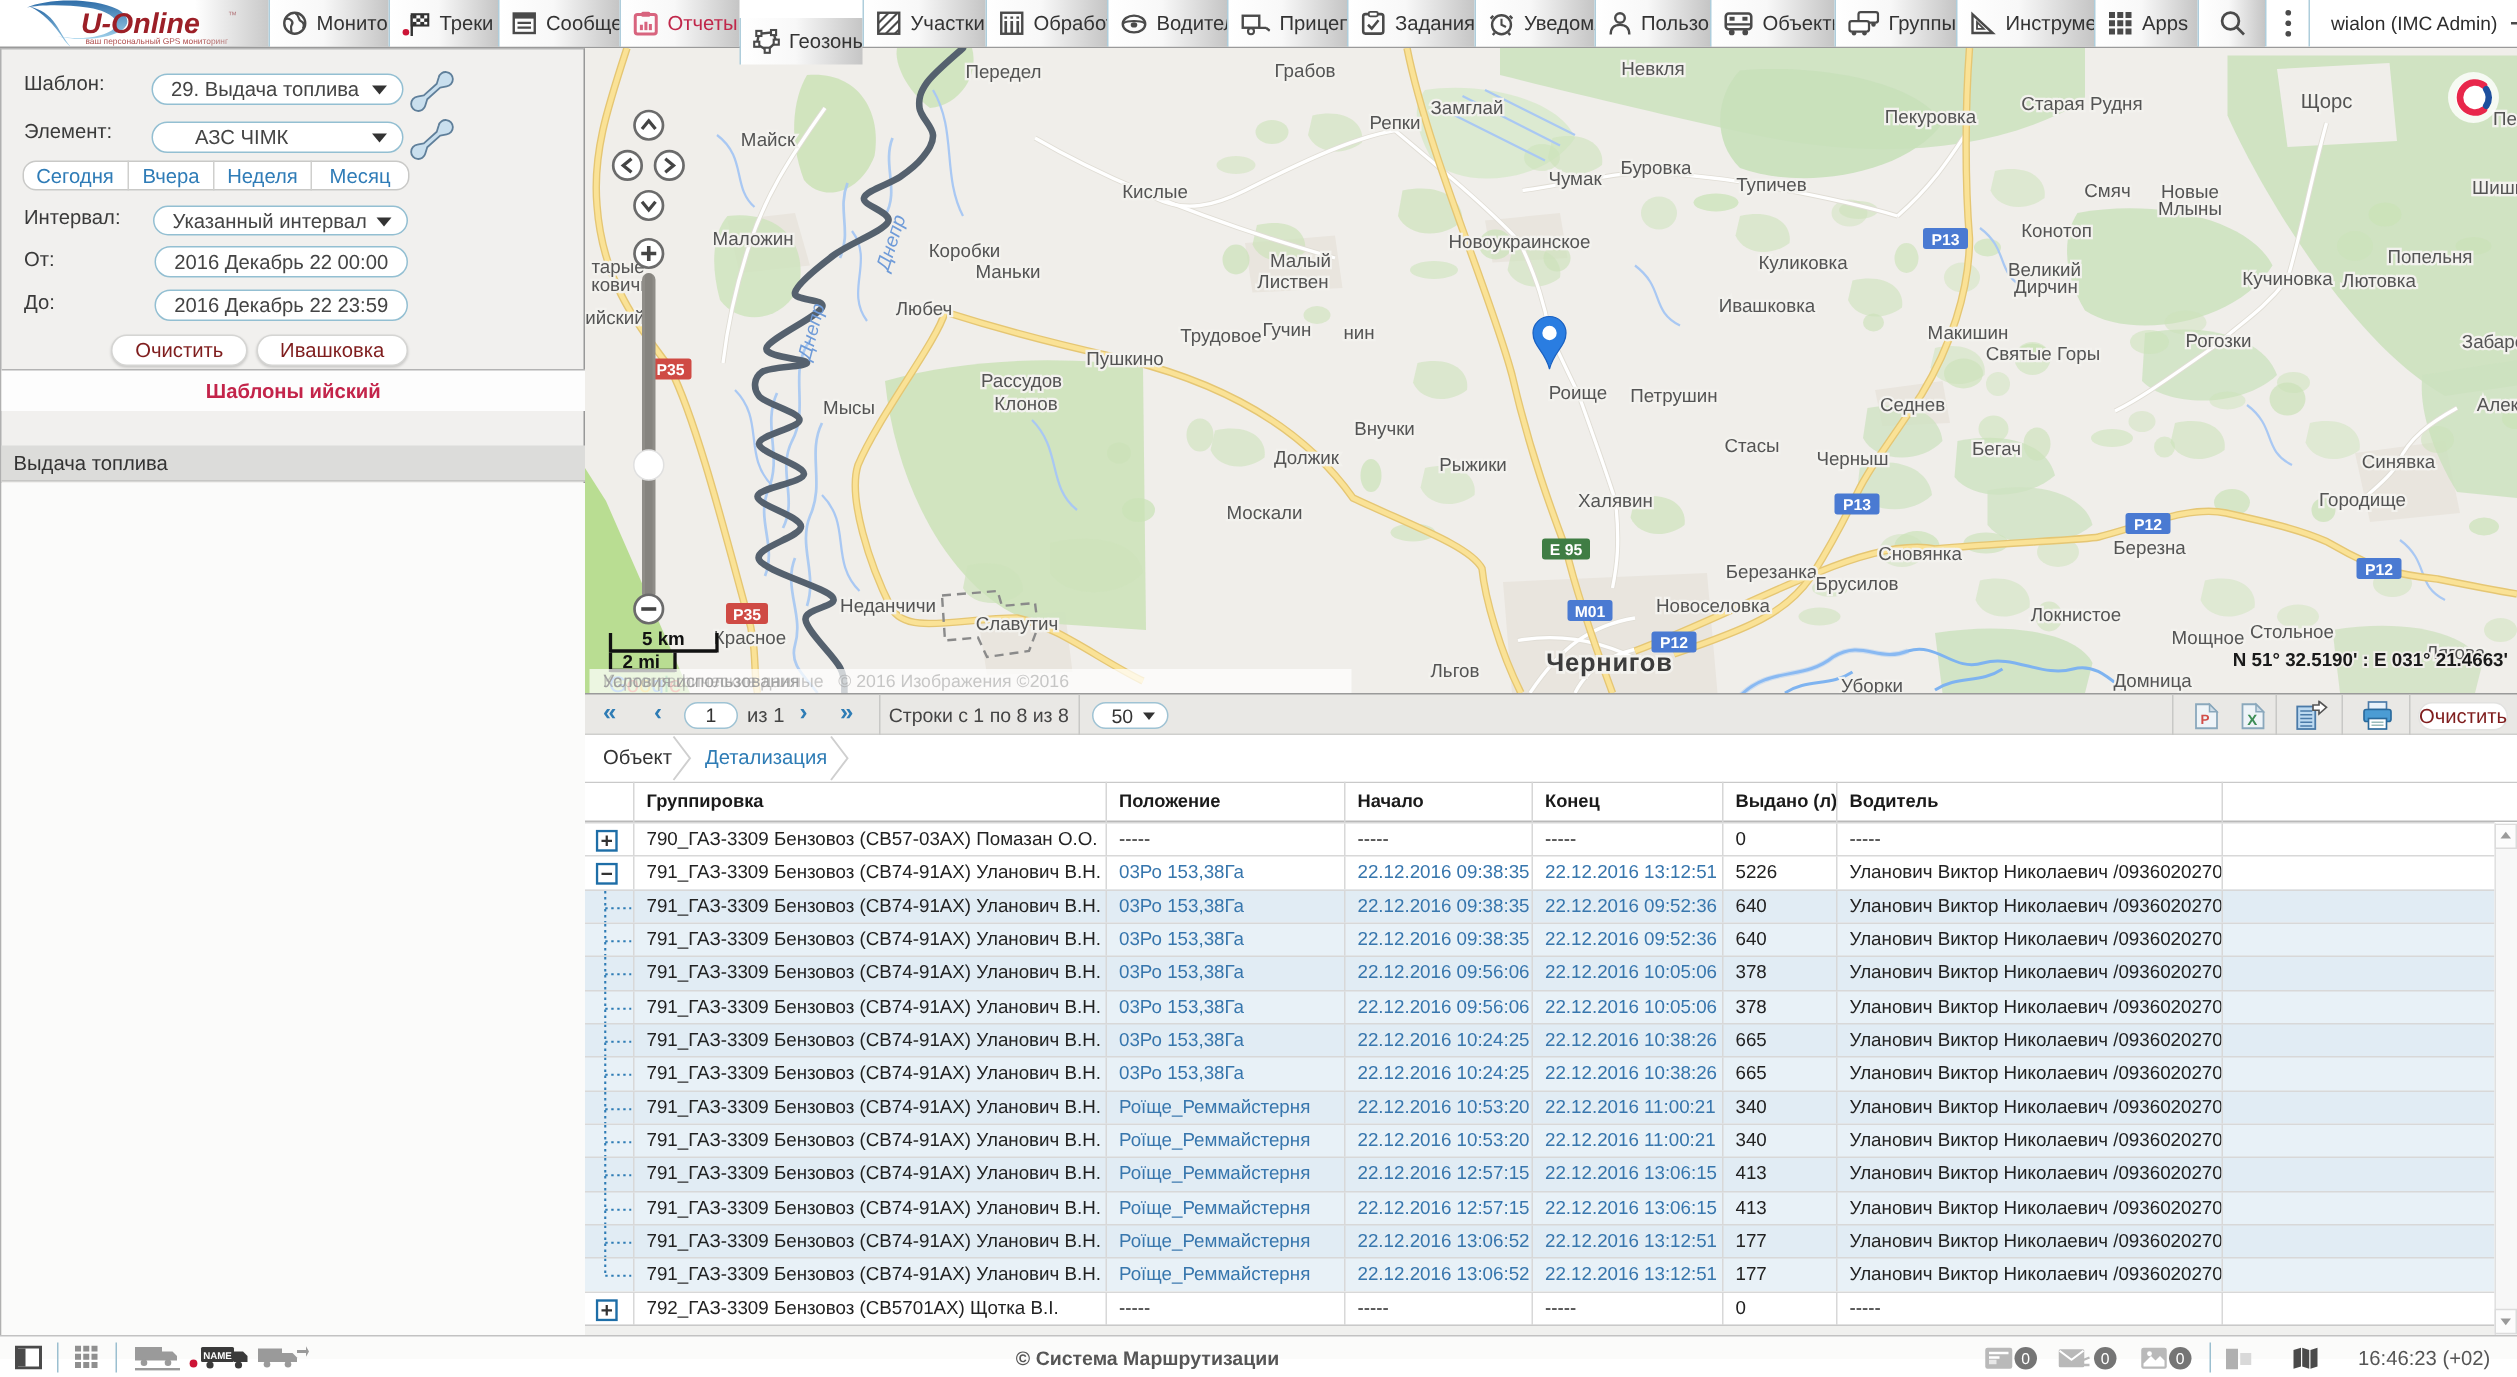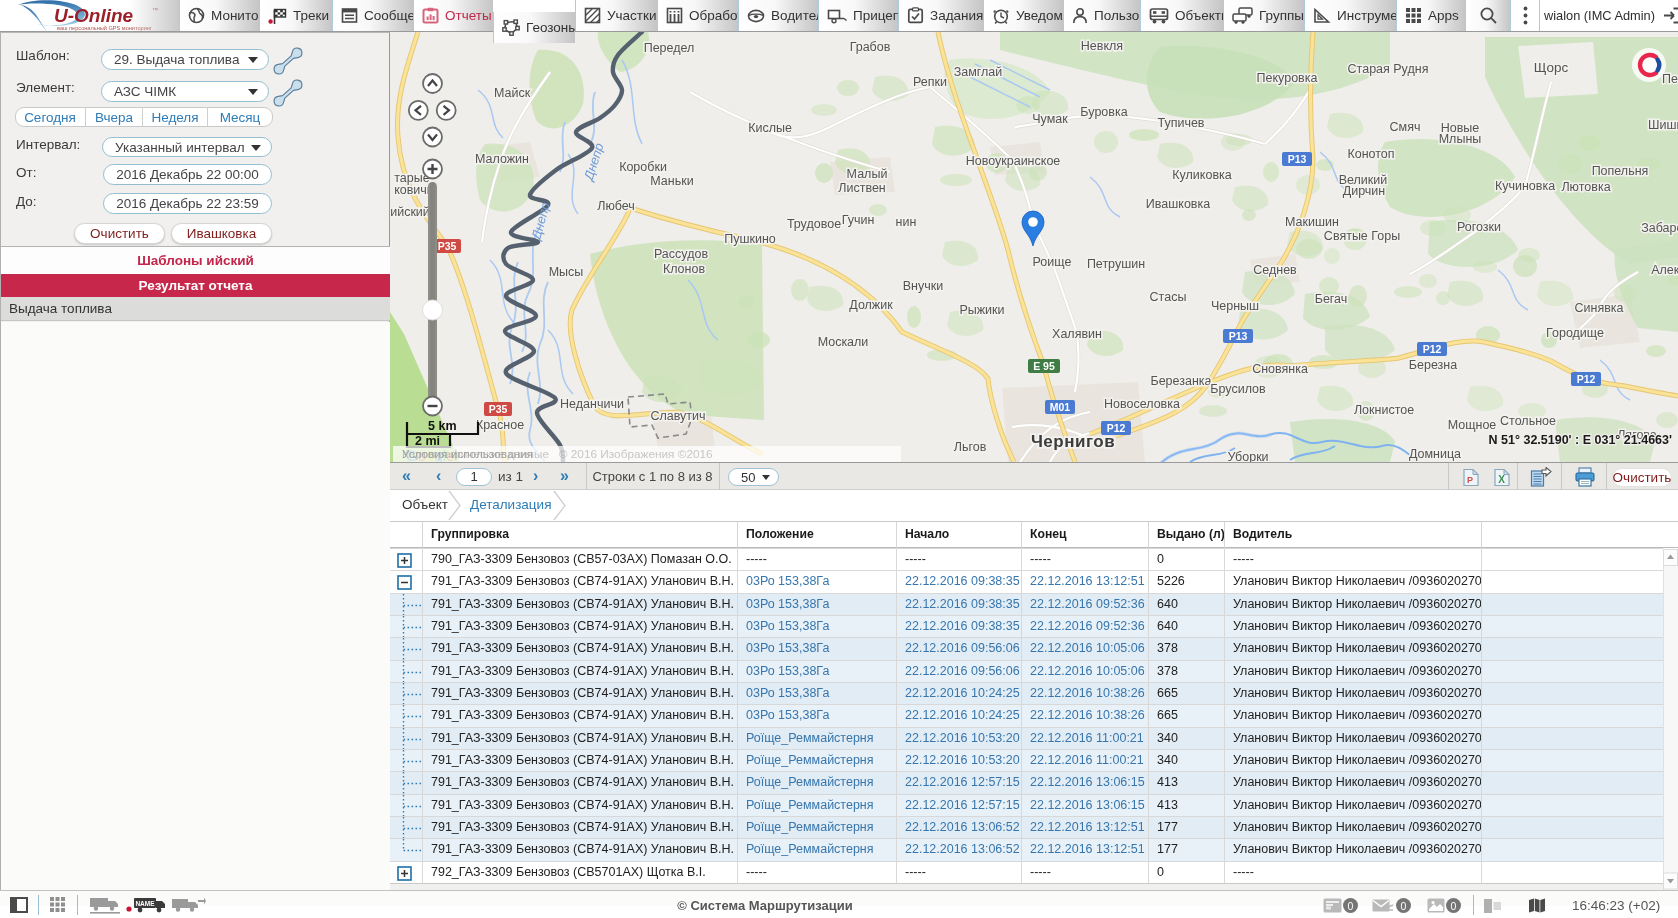--- a/index.html
+++ b/index.html
@@ -206,58 +206,57 @@
         <path d="M12.2 12.2 L17 17" stroke="#4a4a4a" stroke-width="1.8"></path>
       </svg>
     </div>
 <div class="tab" style="left:1510px;width:29px;justify-content:center;padding-left:0;background:#fff;">
       <svg width="5" height="19" viewBox="0 0 5 19">
         <circle cx="2.5" cy="2.5" r="1.9" fill="#4a4a4a"></circle>
         <circle cx="2.5" cy="9.5" r="1.9" fill="#4a4a4a"></circle>
         <circle cx="2.5" cy="16.5" r="1.9" fill="#4a4a4a"></circle>
       </svg>
     </div>
-<div class="tab" style="left:1539px;width:139px;border-right:none;background:#fff;padding-left:4px;gap:8px;">
+<div class="tab" style="left:1539px;width:139px;border-right:none;background:#fff;padding-left:14px;gap:8px;">
       <span style="font-size:12.8px;color:#2d2d2d;">wialon (IMC Admin)</span>
       <svg width="18" height="17" viewBox="0 0 18 17">
         <path d="M10.5 1.5 H16 V15.5 H10.5" fill="none" stroke="#4a4a4a" stroke-width="1.8"></path>
         <path d="M1 8.5 H11 M11 8.5 L7.5 5 M11 8.5 L7.5 12" fill="none" stroke="#4a4a4a" stroke-width="1.8"></path>
       </svg>
     </div>
   </div>
 <div id="leftpanel">
     <div class="lbl" style="left:15px;top:15px;font-size:13.5px;">Шаблон:</div>
 <div class="pill" style="left:100px;top:16px;width:168px;height:21px;padding-left:12px;">29. Выдача топлива<div class="caret"></div></div>
 <svg width="26" height="24" viewBox="0 0 26 24" style="position:absolute;left:274px;top:16px;overflow:visible;">
       <g transform="rotate(-42 13 12)">
         <path d="M3.4,8.0 A4.8,4.8 0 1 0 3.4,16.0 L7.2,13.7 L18.8,13.7 L22.6,16.0 A4.8,4.8 0 1 0 22.6,8.0 L18.8,10.3 L7.2,10.3 Z" fill="#c9dfee" stroke="#5f7f9a" stroke-width="1.2" stroke-linejoin="round"></path>
       </g>
     </svg>
 <div class="lbl" style="left:15px;top:47px;font-size:13.5px;">Элемент:</div>
-<div class="pill" style="left:100px;top:48px;width:168px;height:21px;padding-left:12px;">АЗС ЧІМК<div class="caret"></div></div>
+<div class="pill" style="left:100px;top:48px;width:168px;height:21px;padding-left:28px;">АЗС ЧІМК<div class="caret"></div></div>
 <svg width="26" height="24" viewBox="0 0 26 24" style="position:absolute;left:274px;top:48px;overflow:visible;">
       <g transform="rotate(-42 13 12)">
         <path d="M3.4,8.0 A4.8,4.8 0 1 0 3.4,16.0 L7.2,13.7 L18.8,13.7 L22.6,16.0 A4.8,4.8 0 1 0 22.6,8.0 L18.8,10.3 L7.2,10.3 Z" fill="#c9dfee" stroke="#5f7f9a" stroke-width="1.2" stroke-linejoin="round"></path>
       </g>
     </svg>
 <div style="position:absolute;left:14px;top:74px;width:258px;height:20px;background:#fff;border:1px solid #c9c9c7;border-radius:9px;"></div>
 <div style="position:absolute;left:14px;top:74px;width:71px;height:20px;border-right:1px solid #cfcfcd;color:#2f7cb7;font-size:13.5px;display:flex;align-items:center;justify-content:center;">Сегодня</div>
 <div style="position:absolute;left:85px;top:74px;width:57px;height:20px;border-right:1px solid #cfcfcd;color:#2f7cb7;font-size:13.5px;display:flex;align-items:center;justify-content:center;">Вчера</div>
 <div style="position:absolute;left:142px;top:74px;width:65px;height:20px;border-right:1px solid #cfcfcd;color:#2f7cb7;font-size:13.5px;display:flex;align-items:center;justify-content:center;">Неделя</div>
 <div style="position:absolute;left:207px;top:74px;width:64px;height:20px;color:#2f7cb7;font-size:13.5px;display:flex;align-items:center;justify-content:center;">Месяц</div>
 <div class="lbl" style="left:15px;top:104px;font-size:13.5px;">Интервал:</div>
 <div class="pill" style="left:101px;top:104px;width:170px;height:20px;padding-left:12px;">Указанный интервал<div class="caret"></div></div>
 <div class="lbl" style="left:15px;top:132px;font-size:13.5px;">От:</div>
 <div class="pill" style="left:102px;top:131px;width:169px;height:21px;justify-content:center;">2016 Декабрь 22 00:00</div>
 <div class="lbl" style="left:15px;top:161px;font-size:13.5px;">До:</div>
 <div class="pill" style="left:102px;top:160px;width:169px;height:21px;justify-content:center;">2016 Декабрь 22 23:59</div>
 <div class="btnpill" style="left:73px;top:190px;width:91px;height:21px;">Очистить</div>
 <div class="btnpill" style="left:170px;top:190px;width:101px;height:21px;">Ивашковка</div>
 <div style="position:absolute;left:0;top:213px;width:389px;height:28px;background:#fdfdfd;border-top:1px solid #b3b3b3;display:flex;align-items:center;justify-content:center;font-size:13.5px;font-weight:bold;color:#c3244a;">Шаблоны ийский</div>
-<div style="position:absolute;left:0;top:241px;width:389px;height:23px;background:#c6274a;display:flex;align-items:center;justify-content:center;font-size:13.5px;font-weight:bold;color:#fff;">Результат отчета</div>
 <div style="position:absolute;left:0;top:264px;width:389px;height:24px;background:#dcdcda;border-bottom:1px solid #c6c6c4;display:flex;align-items:center;font-size:13.5px;color:#333;padding-left:8px;">Выдача топлива</div>
 <div style="position:absolute;left:0;top:289px;width:389px;height:568px;background:#fbfbfa;"></div>
   </div>
 <div id="map">
     <svg width="1288" height="430" viewBox="0 0 1288 430" style="position:absolute;left:0;top:0;">
 <rect width="1288" height="430" fill="#f0eeea"></rect>
 <path d="M612,356 L748,350 L755,430 L618,430 Z" fill="#e9e5de"></path>
 <path d="M1128,18 L1198,14 L1203,60 L1135,64 Z" fill="#e9e5de"></path>
 <path d="M262,380 L320,376 L325,416 L268,418 Z" fill="#e9e5de"></path>
 <path d="M860,228 L905,222 L910,250 L865,252 Z" fill="#e9e5de"></path>

